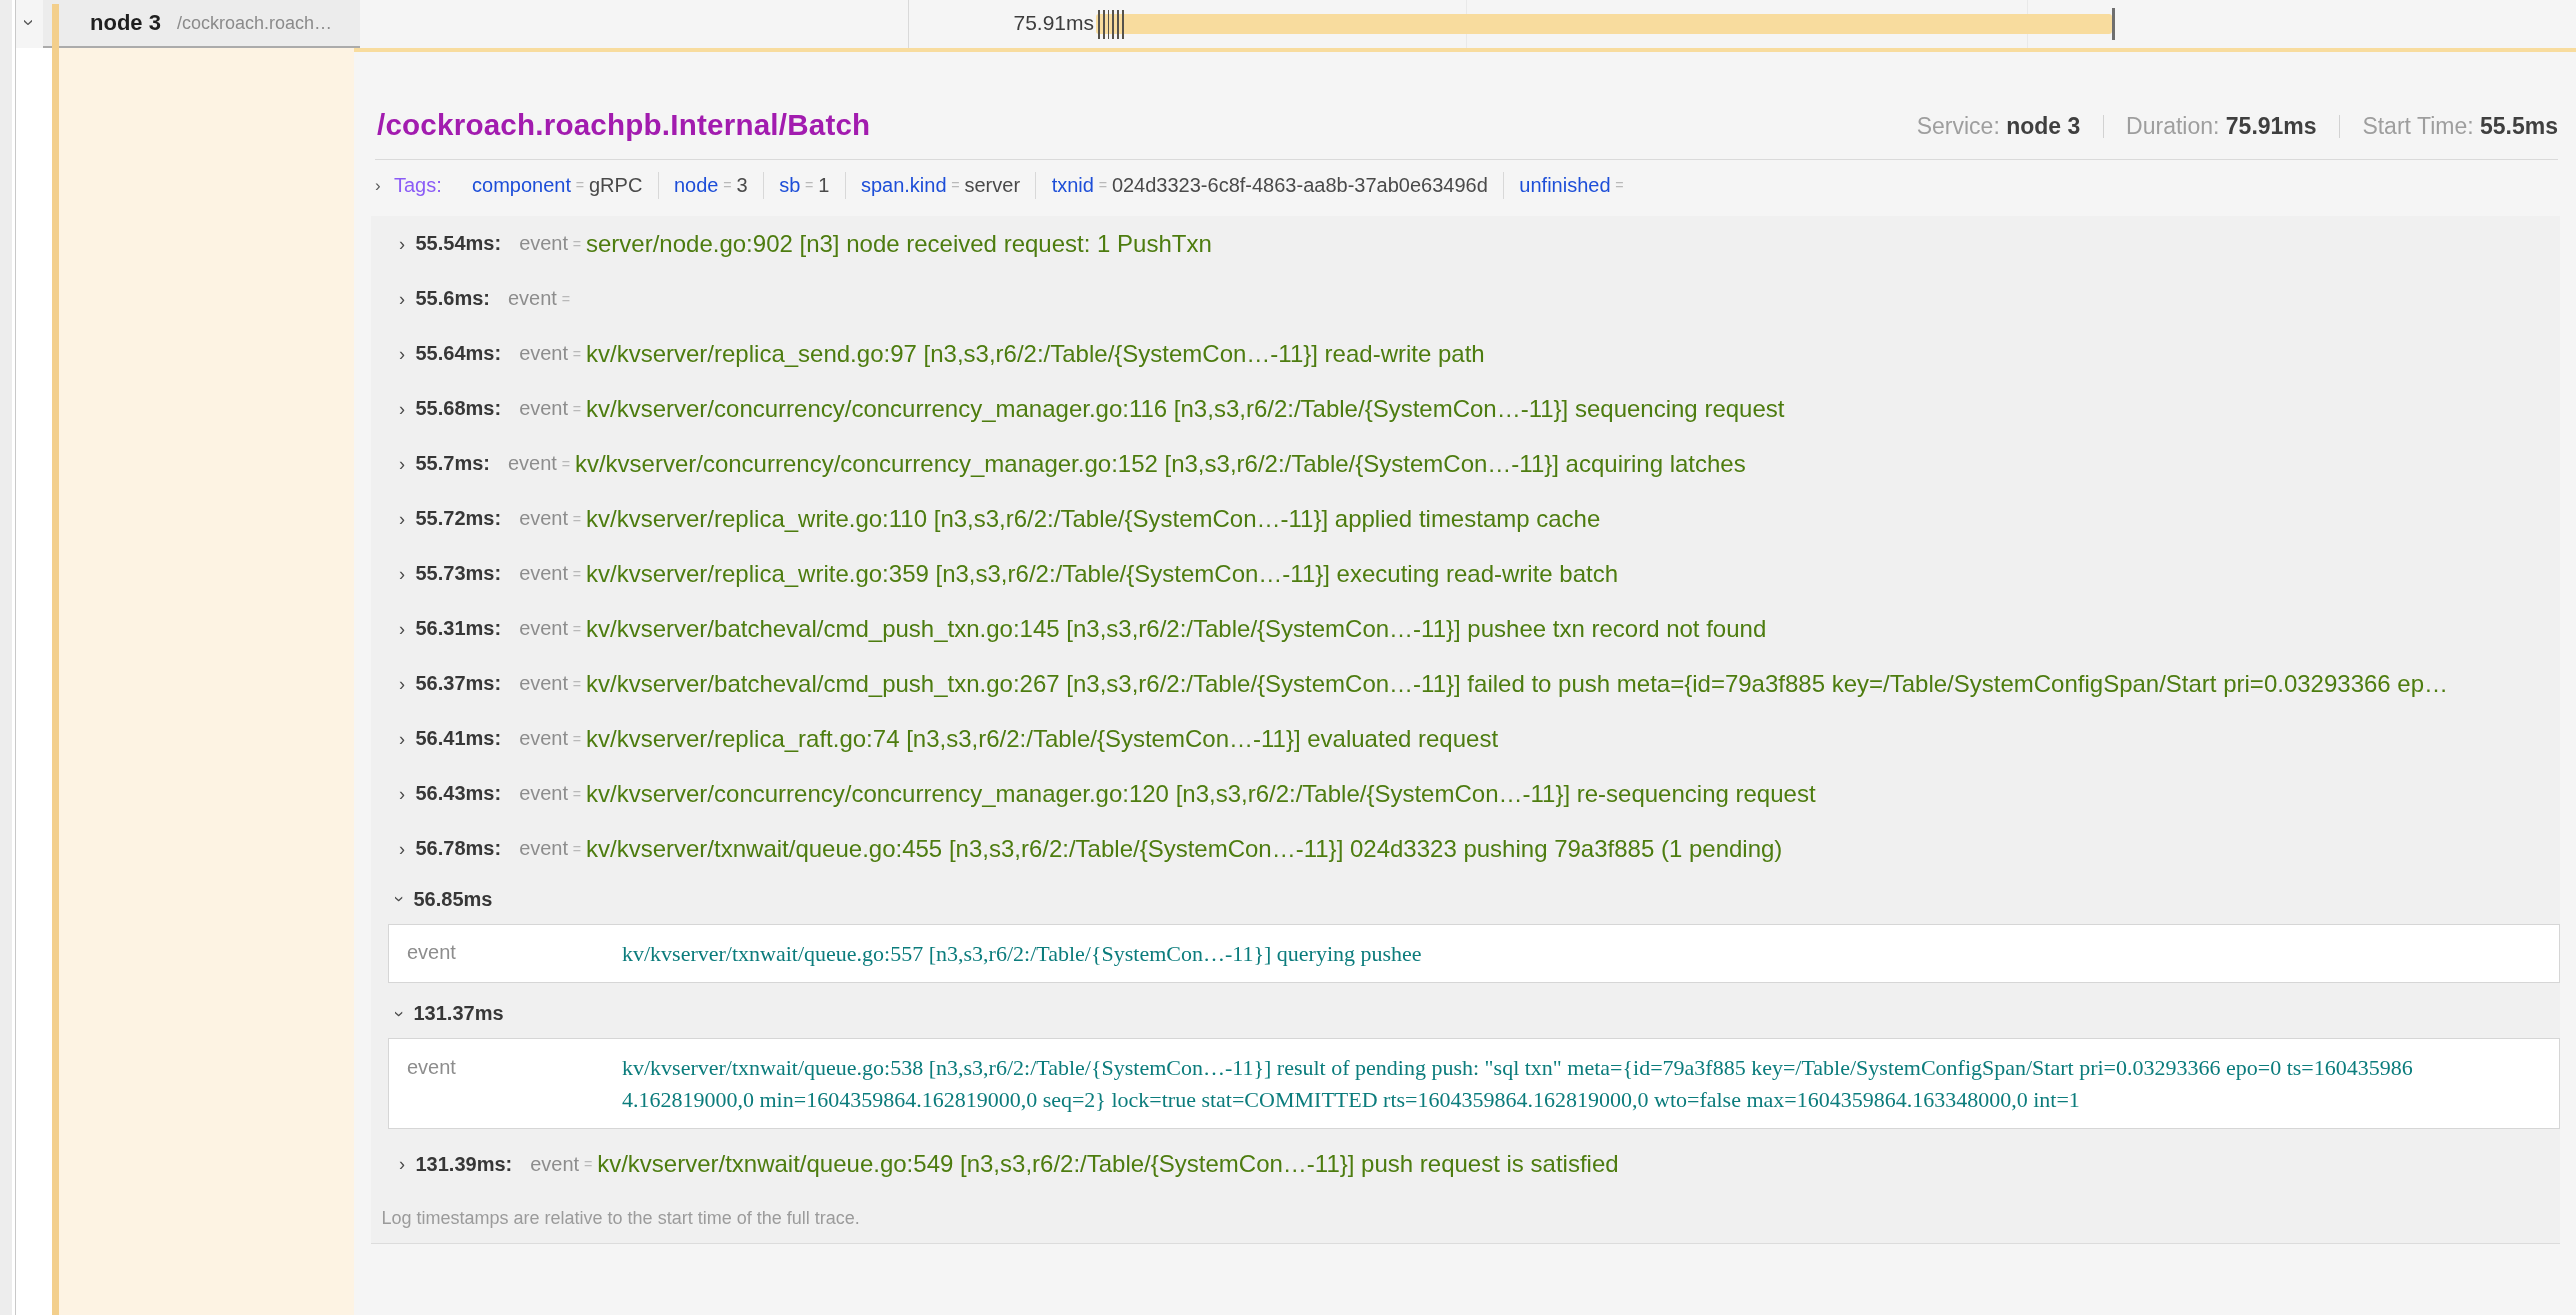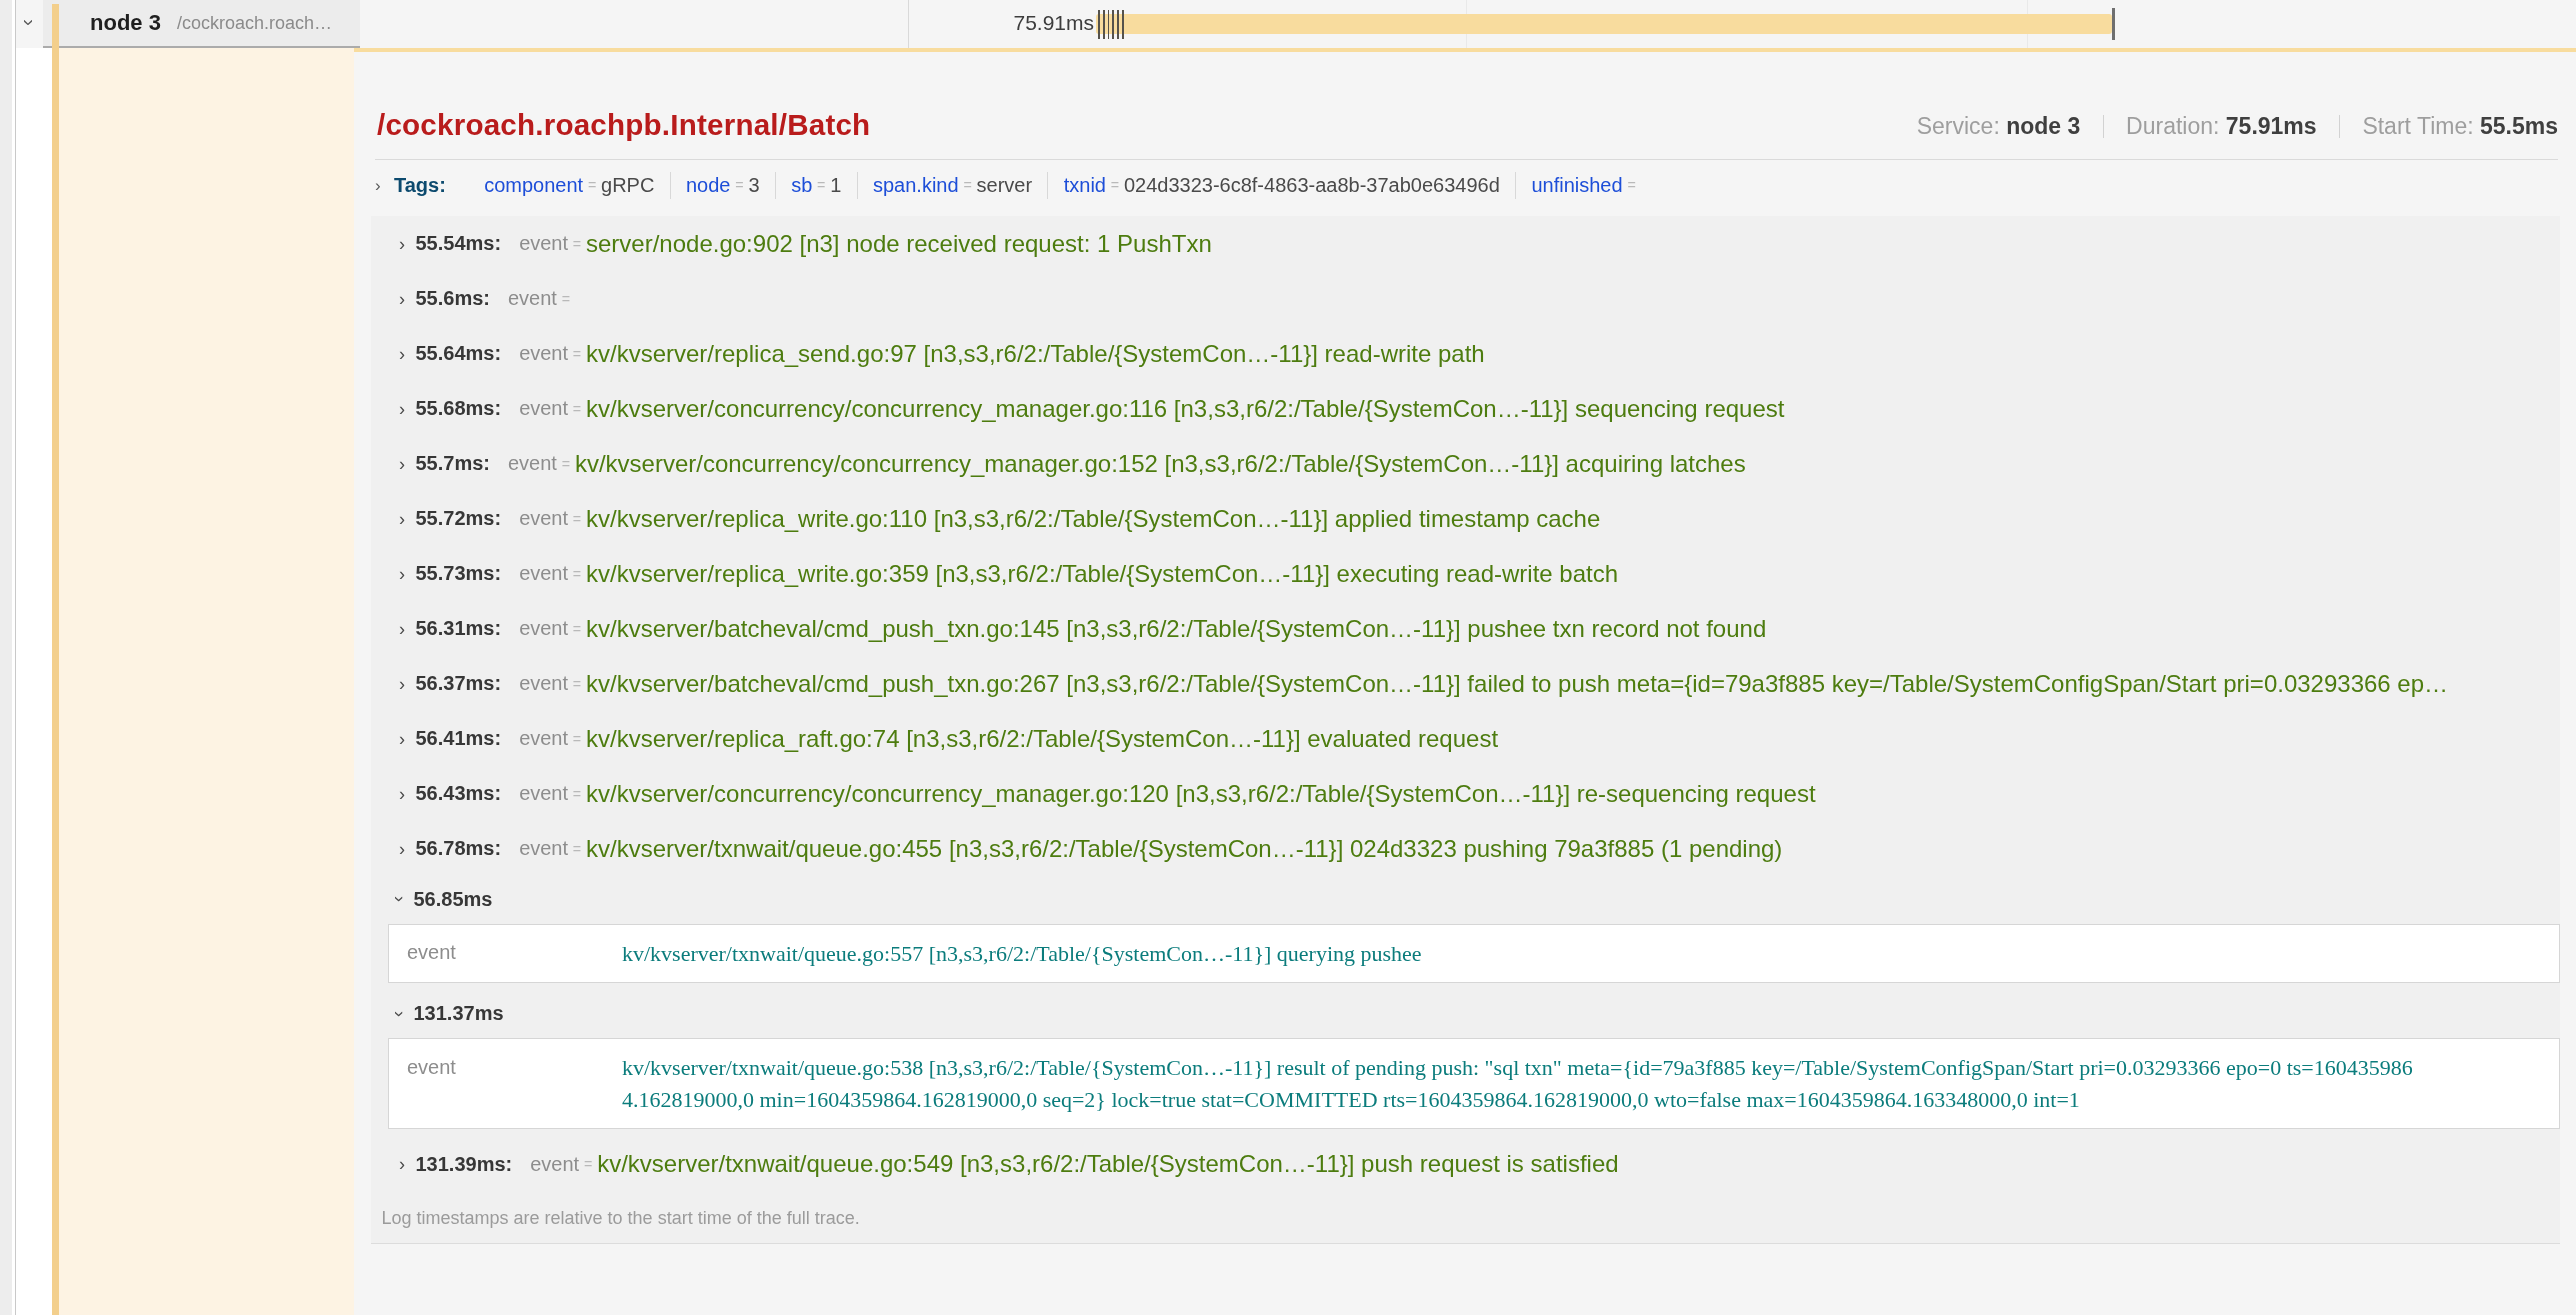--- a/index.html
+++ b/index.html
@@ -32,29 +32,29 @@
   .duration-label{position:absolute; right:1482px; top:11.4px; font-size:21px; color:#3d3d3d;}
   .log-ticks{position:absolute; left:1082px; top:9.5px; height:29px; display:flex; gap:2.9px; z-index:4;}
   .log-ticks i{display:block; width:1.9px; height:29px; background:#55524b;}
   .span-bar{position:absolute; left:1080px; top:14.3px; width:1016px; height:20px; background:var(--accent); border-radius:2.9px; z-index:3;}
   .span-end-line{position:absolute; left:2096px; top:7.6px; width:2.9px; height:32px; background:#6f6f6f; z-index:5;}
 
   
   .panel{position:absolute; left:354px; top:48px; width:2222px; height:1268px;
          background:#f5f5f5; border-top:4.8px solid var(--accent); z-index:2;}
   .panel-head{display:flex; justify-content:space-between; align-items:flex-end; padding:29px 18px 0 23px;}
-  .panel-head h2{font-size:29.6px; font-weight:700; color:#b91c1c; letter-spacing:0.2px;}
+  .panel-head h2{font-size:29.6px; font-weight:700; color:#a21caf; letter-spacing:0.2px;}
   .head-info{font-size:23px; color:#9e9e9e; white-space:nowrap; padding-bottom:1.9px;margin-top:32px;}
   .head-info .val{font-weight:700; color:#3f3f3f;}
   .head-info .sep{display:inline-block; width:1px; height:23px; background:#d2d2d2; margin:0 16px; vertical-align:-3.8px;}
   .head-hr{border:none; border-top:1px solid #dadada; margin:17px 18px 0 21px;}
 
   .tags-row{display:flex; align-items:center; padding:12.4px 0 10.5px 21px; cursor:pointer;}
   .tags-row .chev{font-size:17px; color:#585959; margin-right:13.3px;}
-  .tags-label{font-size:20px; font-weight:700; color:#0c4a6e; margin-right:23px;}
+  .tags-label{font-size:20px; font-weight:400; color:#8b5cf6; margin-right:15px;}
   .tag{font-size:20px; padding:1.9px 15.3px; white-space:nowrap;}
   .tag + .tag{border-left:1px solid #d8d8d8;}
   .tag .k{color:#1d4ed8;}
   .tag .v{color:#4a4a4a;}
   .eq{color:#b9b9b9; font-size:14.3px; margin:0 4.8px; vertical-align:1.9px;}
 
   .logs{margin:6.7px 16px 0 17px; border-bottom:1px solid #dcdcdc;}
   .logs-header{height:51px; background:#e2e2e2; display:flex; align-items:center; padding-left:15.3px; cursor:pointer;}
   .logs-header .chev{color:#4c4c4c; margin-right:14.3px;}
   .logs-title{font-size:21px; font-weight:700; color:#3f3f3f;}

